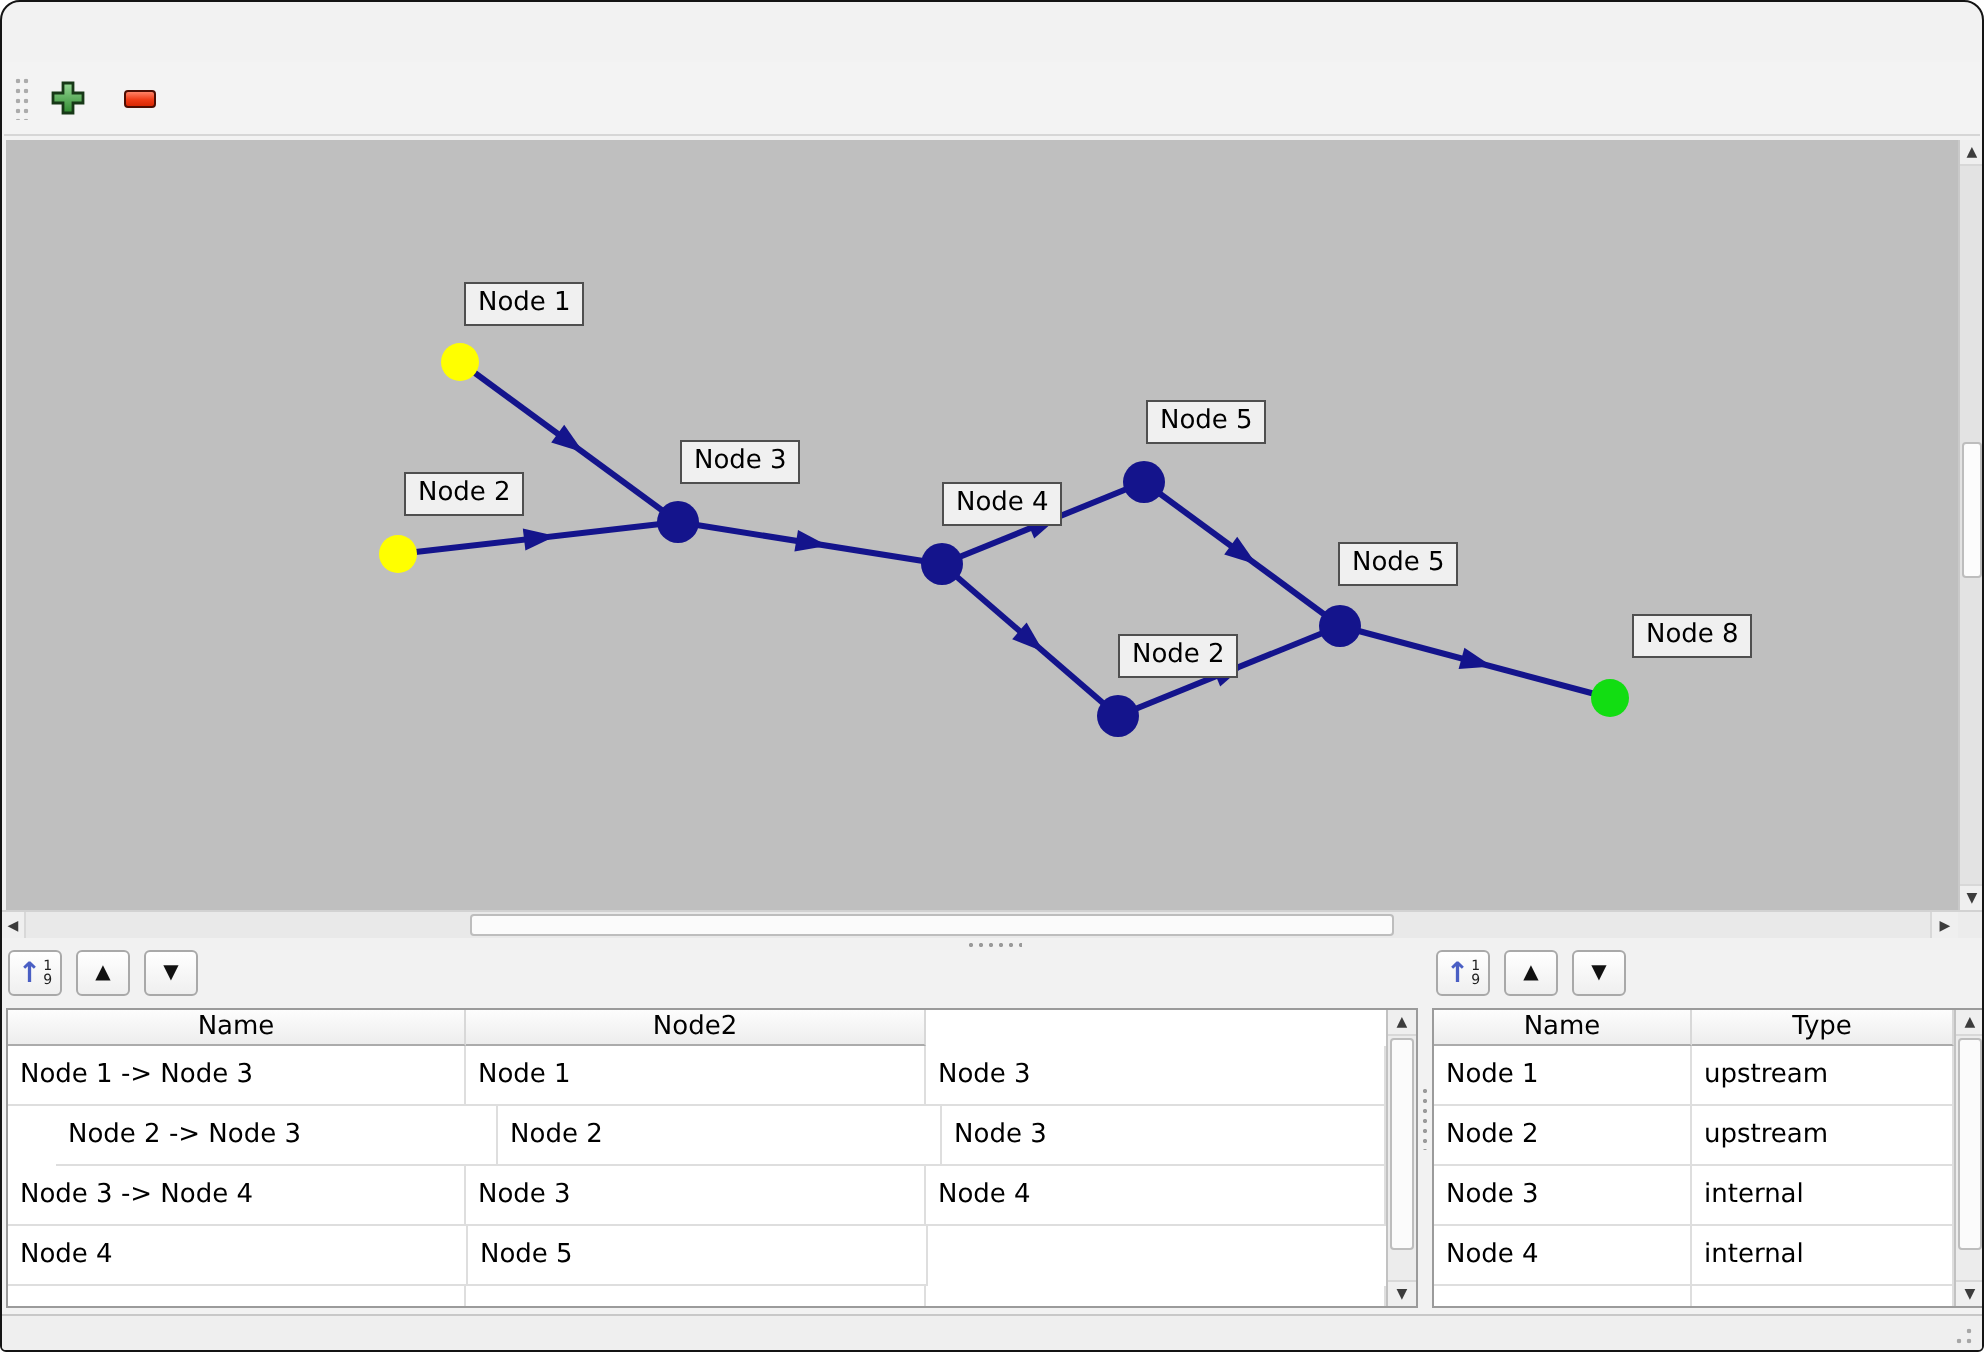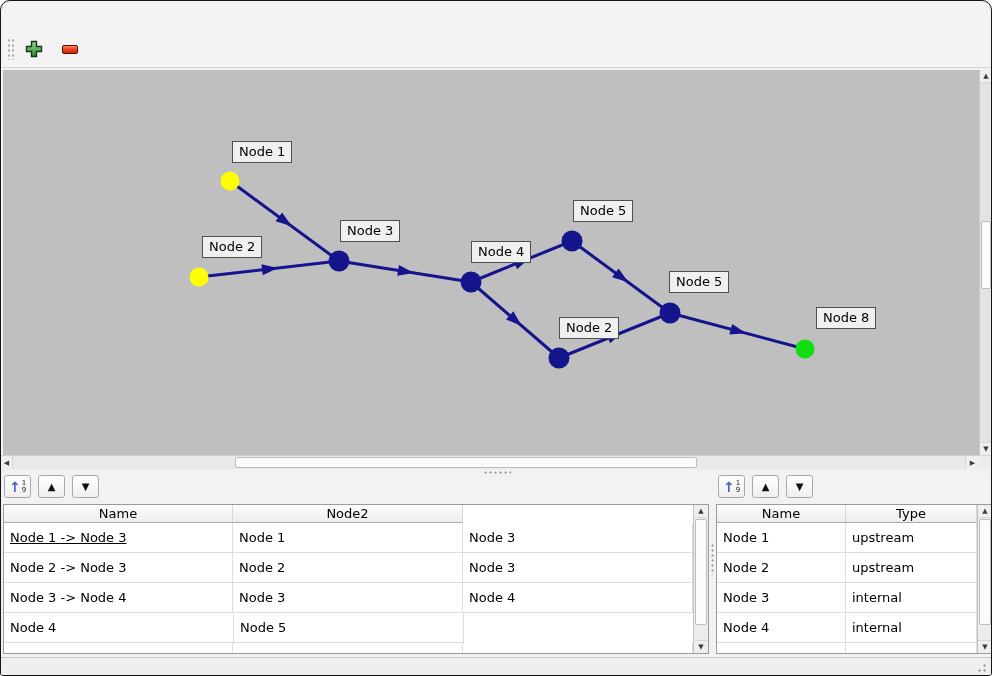--- a/index.html
+++ b/index.html
@@ -191,26 +191,26 @@
           <span class="tri">▼</span>
         </span>
     </div>
     <div class="table table-left">
       <div class="table-main">
           <div class="trow">
             <div class="th" style="width: 229px;">Name</div>
             <div class="th" style="width: 230px;">Node2</div>
           </div>
           <div class="trow">
-            <div class="td" style="width: 229px; text-decoration: underline;">Node 1 -&gt; Node 3</div>
+            <div class="td" style="width: 229px;">Node 1 -&gt; Node 3</div>
             <div class="td" style="width: 230px;">Node 1</div>
             <div class="td" style="width: 230px;">Node 3</div>
           </div>
           <div class="trow">
-            <div class="td" style="width: 229px;">Node 2 -&gt; Node 3</div>
+            <div class="td" style="width: 229px; margin-left: 24px;">Node 2 -&gt; Node 3</div>
             <div class="td" style="width: 230px;">Node 2</div>
             <div class="td" style="width: 230px;">Node 3</div>
           </div>
           <div class="trow">
             <div class="td" style="width: 229px;">Node 3 -&gt; Node 4</div>
             <div class="td" style="width: 230px;">Node 3</div>
             <div class="td" style="width: 230px;">Node 4</div>
           </div>
           <div class="trow">
             <div class="td" style="width: 230px;">Node 4</div>

